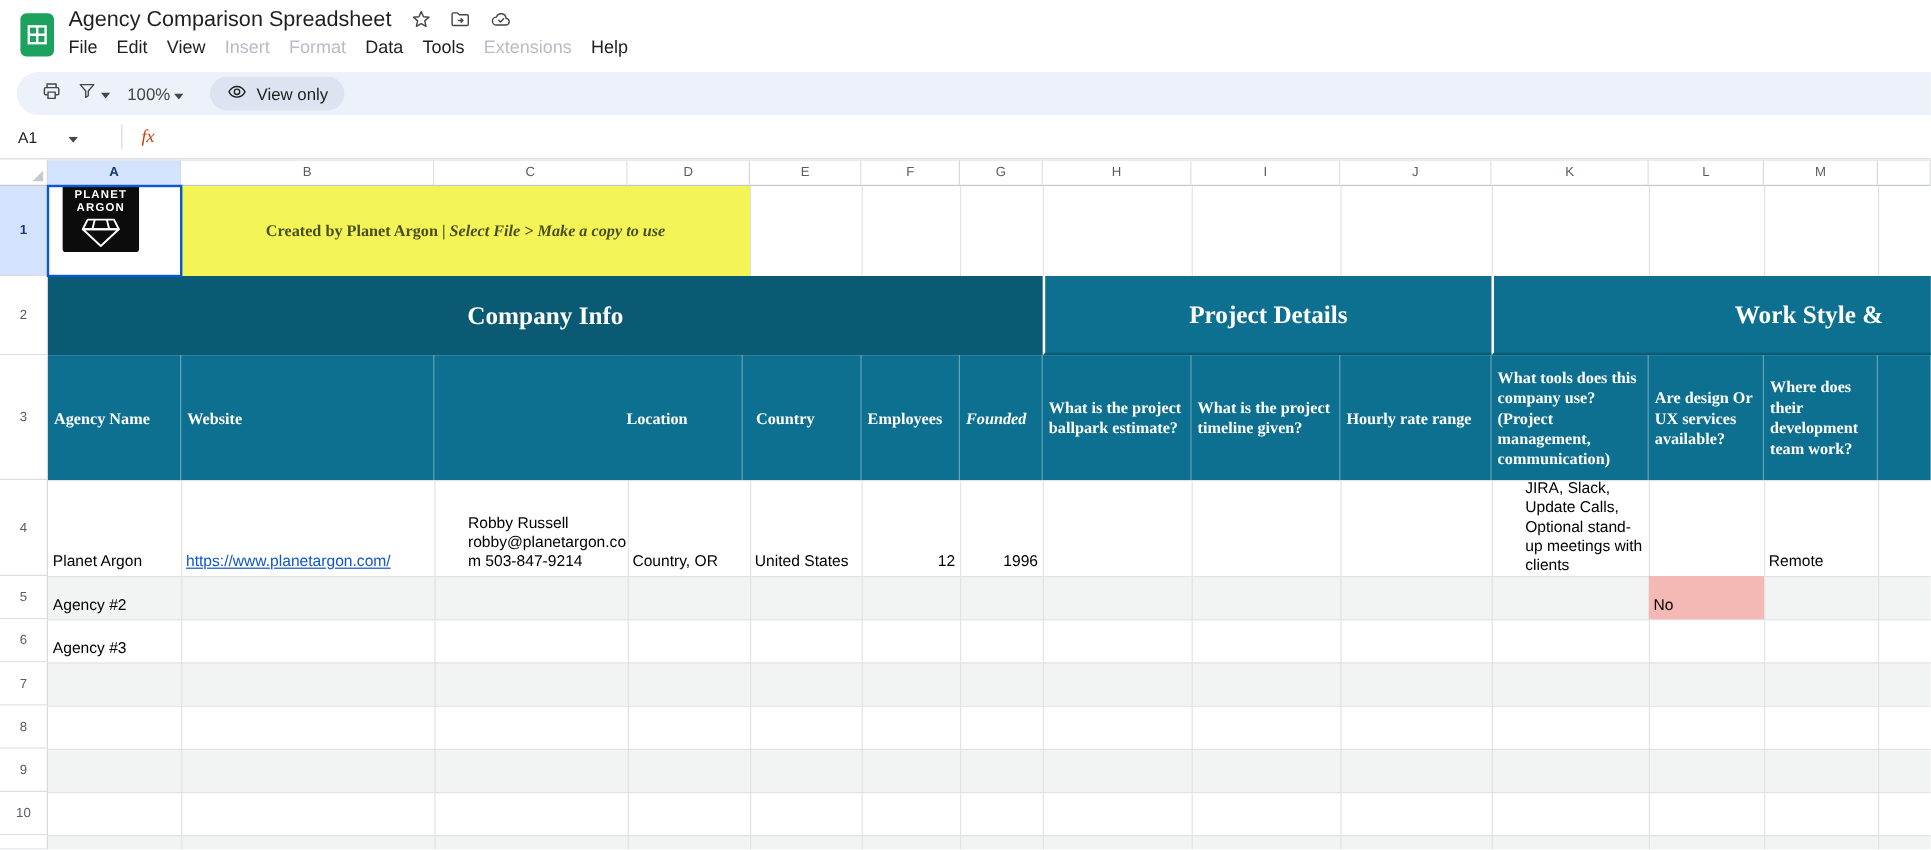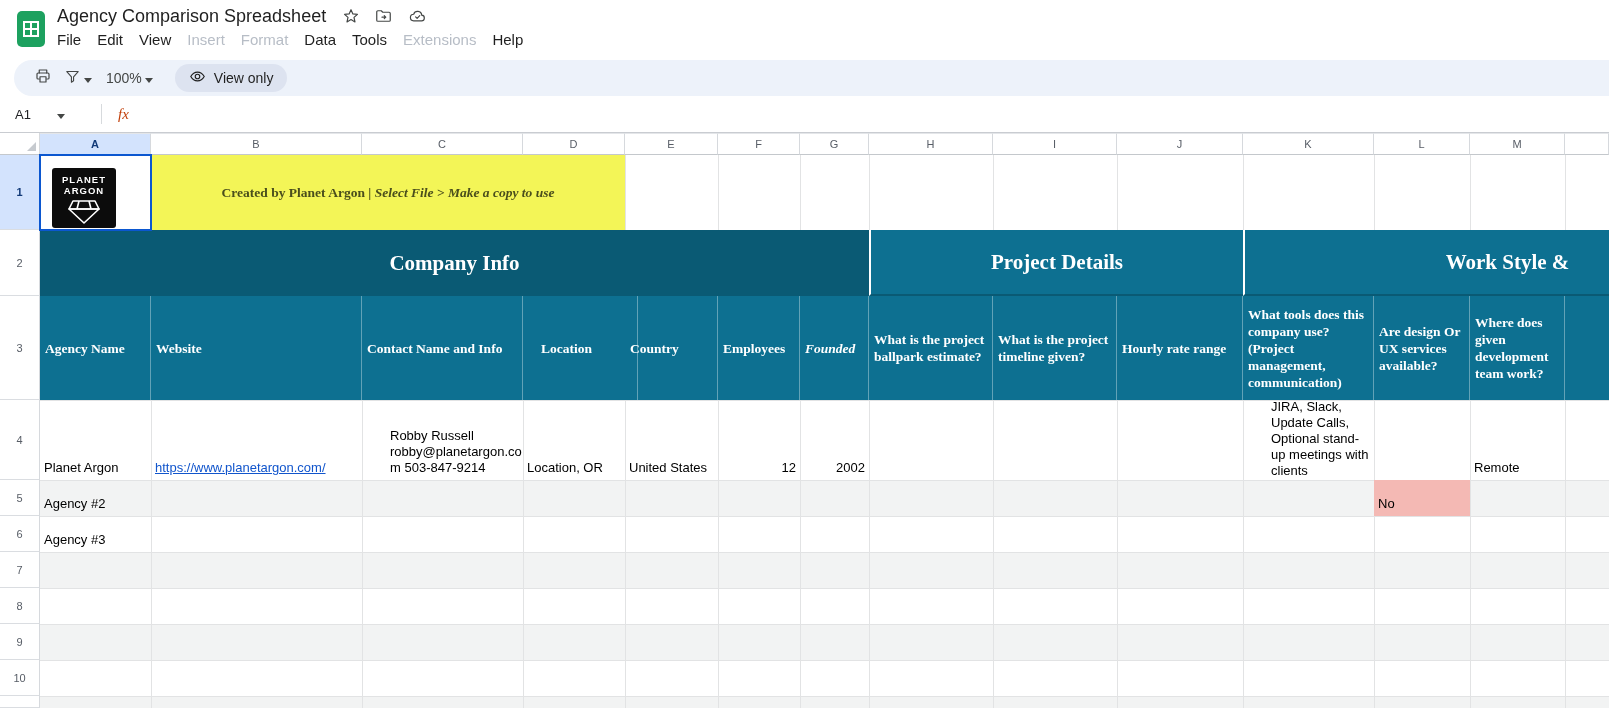--- a/index.html
+++ b/index.html
@@ -82,21 +82,21 @@
     border-bottom:2px solid #0a5a74;}
   #sec-workstyle{left:1243px;width:527px;background:#0d7091;border-left:2px solid #fff;
     border-bottom:2px solid #0a5a74;}
 
   #hdr3band{position:absolute;left:40px;top:163px;width:1569px;height:104px;background:#0d7091;z-index:2;}
   .hdr3{position:absolute;top:163px;height:104px;z-index:3;box-sizing:border-box;
     display:flex;align-items:center;padding:4px 5px;color:#fff;
     font-family:"Liberation Serif",serif;font-weight:700;font-size:13.5px;line-height:17px;
     border-right:1px solid rgba(255,255,255,.35);white-space:pre-wrap;overflow-wrap:break-word;}
 
-  #a1-logo{position:absolute;left:52px;top:35px;z-index:3;}
+  #a1-logo{position:absolute;left:52px;top:17px;z-index:3;}
   #sel-border{position:absolute;left:39px;top:21px;width:113px;height:77px;
     border:2px solid #0b57d0;box-sizing:border-box;z-index:6;pointer-events:none;}
 
   .r4{top:267px;height:80px;}
   .r5{top:347px;height:36px;}
   .r6{top:383px;height:36px;}
 </style>
 </head>
 <body>
 
@@ -277,43 +277,42 @@
   </div>
   <div id="sel-border"></div>
 
   <div class="sec2" id="sec-company">Company Info</div>
   <div class="sec2" id="sec-project">Project Details</div>
   <div class="sec2" id="sec-workstyle">Work Style &amp;</div>
 
   <div id="hdr3band"></div>
   <div class="hdr3" style="left:40px;width:111px;">Agency Name</div>
   <div class="hdr3" style="left:151px;width:211px;">Website</div>
-  <div class="hdr3" style="left:362px;width:161px;">Contact Name and Info</div>
-  <div class="hdr3" style="left:536px;width:102px;text-align:center;">Location</div>
+  <div class="hdr3" style="left:517px;width:102px;text-align:center;">Location</div>
   <div class="hdr3" style="left:625px;width:93px;">Country</div>
   <div class="hdr3" style="left:718px;width:82px;">Employees</div>
   <div class="hdr3" style="left:800px;width:69px;font-style:italic;">Founded</div>
   <div class="hdr3" style="left:869px;width:124px;">What is the project ballpark estimate?</div>
   <div class="hdr3" style="left:993px;width:124px;">What is the project timeline given?</div>
   <div class="hdr3" style="left:1117px;width:126px;">Hourly rate range</div>
   <div class="hdr3" style="left:1243px;width:131px;">What tools does this company use? (Project management, communication)</div>
   <div class="hdr3" style="left:1374px;width:96px;">Are design Or UX services available?</div>
-  <div class="hdr3" style="left:1470px;width:95px;">Where does given development team work?</div>
+  <div class="hdr3" style="left:1470px;width:95px;">Where does their development team work?</div>
 
   <div class="cell r4" style="left:40px;width:111px;">Planet Argon</div>
   <div class="cell r4" style="left:151px;width:211px;">
       <span class="link">https://www.planetargon.com/</span>
     </div>
   <div class="cell r4 wrap" style="left:362px;width:161px;">Robby Russell
 robby@planetargon.co
 m 503-847-9214</div>
-  <div class="cell r4" style="left:523px;width:102px;">Location, OR</div>
+  <div class="cell r4" style="left:523px;width:102px;">Country, OR</div>
   <div class="cell r4" style="left:625px;width:93px;">United States</div>
   <div class="cell r4 num" style="left:718px;width:82px;">12</div>
-  <div class="cell r4 num" style="left:800px;width:69px;">2002</div>
+  <div class="cell r4 num" style="left:800px;width:69px;">1996</div>
   <div class="cell r4 wrap" style="left:1243px;width:131px;align-items:center;">JIRA, Slack, Update Calls, Optional stand-up meetings with clients</div>
   <div class="cell r4" style="left:1470px;width:95px;">Remote</div>
 
   <div class="cell r5" style="left:40px;width:111px;">Agency #2</div>
   <div class="fillcell fill-red r5" style="left:1374px;width:96px;">No</div>
 
   <div class="cell r6" style="left:40px;width:111px;">Agency #3</div>
 
 </div>
 

